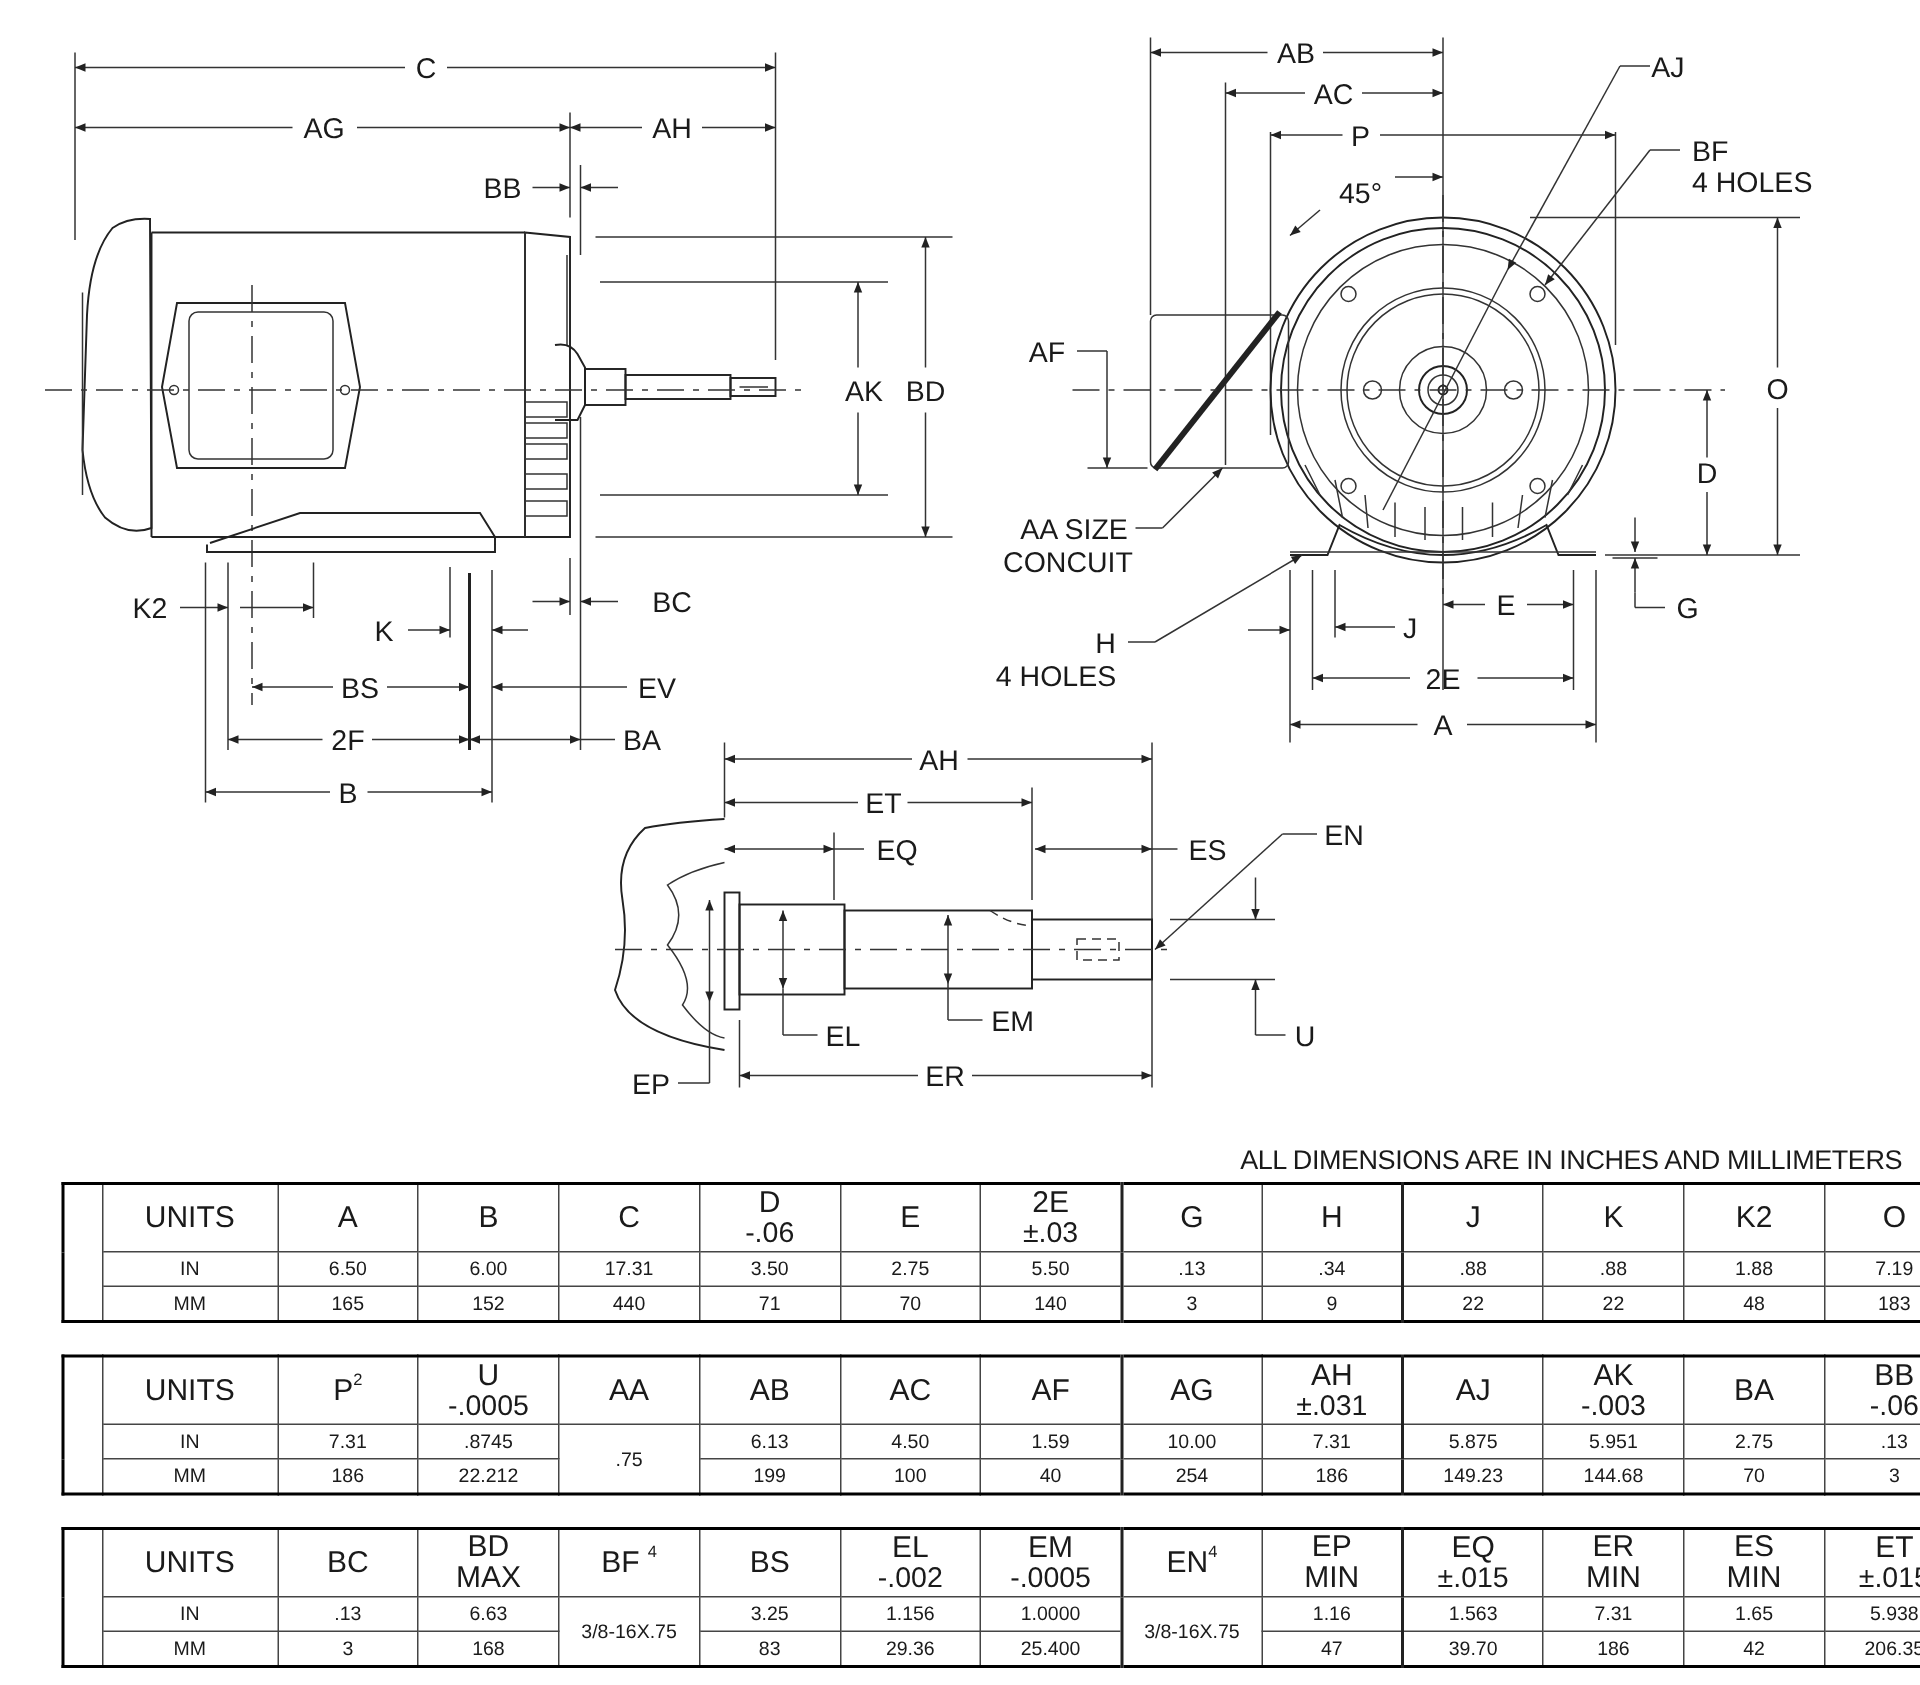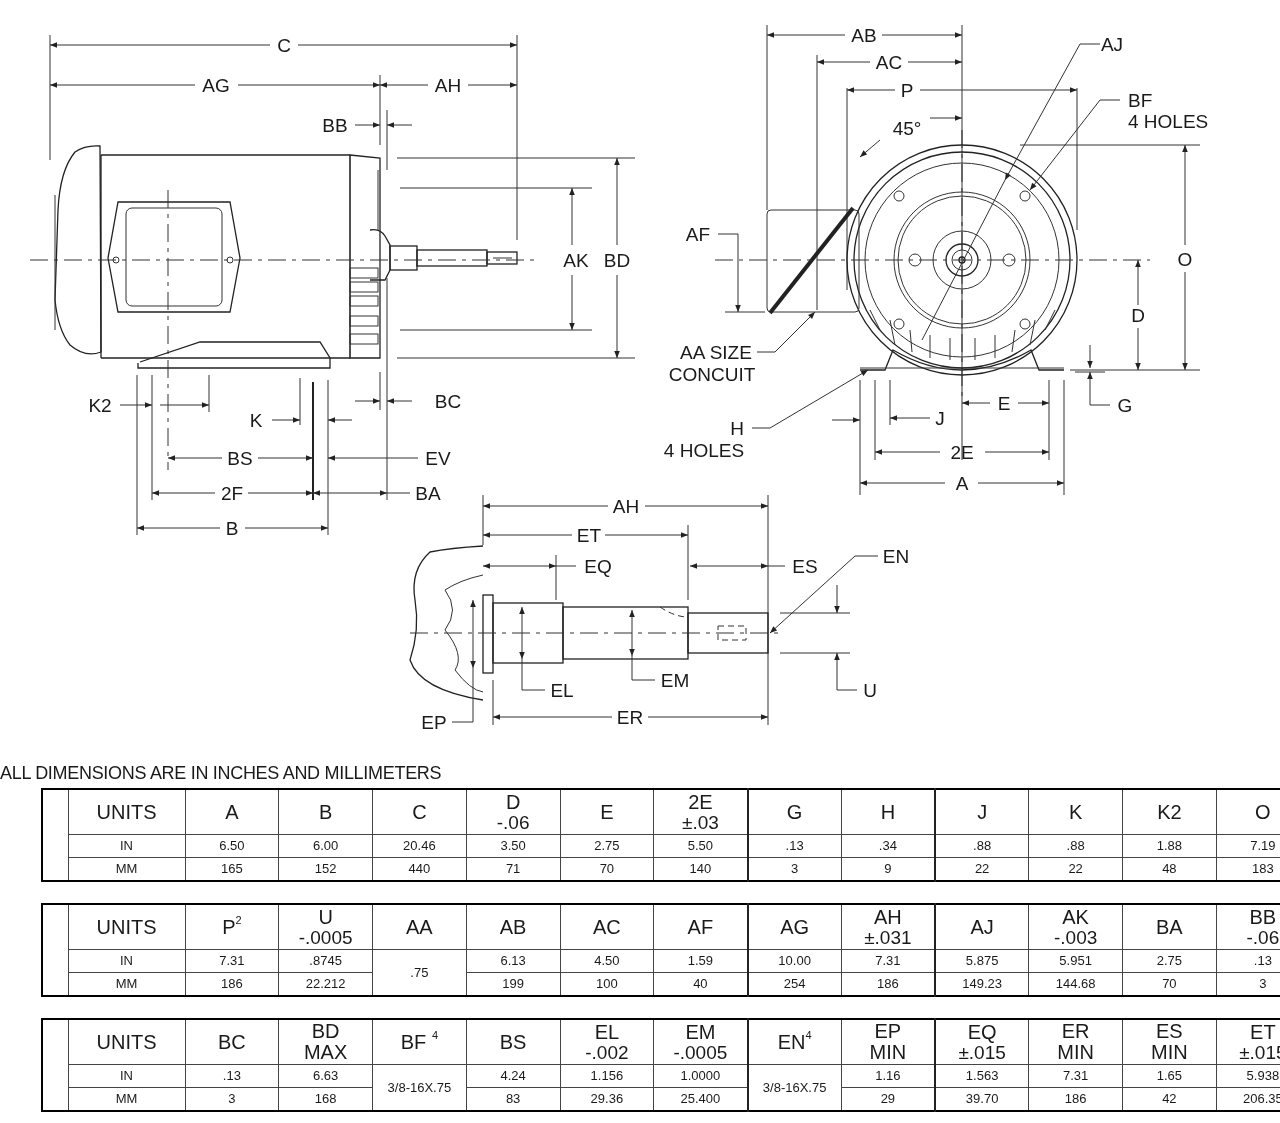--- a/index.html
+++ b/index.html
@@ -7,21 +7,21 @@
          font-family:"Liberation Sans", sans-serif; color:#1a1a1a; }
   svg.drawing { position:absolute; left:0; top:0; }
   svg text { font-family:"Liberation Sans", sans-serif; fill:#1a1a1a; }
   .lbl { font-size:19px; }
   .ln { stroke:#222; stroke-width:1.3; fill:none; }
   .thin { stroke:#333; stroke-width:1; fill:none; }
   .dash { stroke:#333; stroke-width:1; fill:none; stroke-dasharray:18 6 4 6; }
   .hid { stroke:#333; stroke-width:1; fill:none; stroke-dasharray:6 4; }
   .heavy { stroke:#222; stroke-width:2; fill:none; }
 
-  .note { position:absolute; left:0; width:1268px; top:763px; text-align:left;
+  .note { position:absolute; left:0; width:1268px; top:763px; text-align:right;
           font-size:18px; letter-spacing:-0.3px; }
   table.dim { position:absolute; left:41px; width:1270px; border-collapse:collapse;
               border:2px solid #000000; table-layout:fixed; }
   table.dim td { border:1px solid #444; text-align:center; padding:0; line-height:1.05; }
   table.dim tr.h td { height:44px; font-size:20px; }
   table.dim tr.v td { height:22px; font-size:13px; }
   table.dim td.blank { width:26px; }
   .tol { display:block; font-size:19px; }
   .sup { font-size:11px; vertical-align:top; position:relative; top:-2px; }
   .thick-r { border-right:2px solid #222 !important; }
@@ -358,21 +358,21 @@
     <td class="thick-r"><span>H</span></td>
     <td><span>J</span></td>
     <td><span>K</span></td>
     <td><span>K2</span></td>
     <td><span>O</span></td>
   </tr>
   <tr class="v">
     <td>IN</td>
     <td>6.50</td>
     <td>6.00</td>
-    <td>20.46</td>
+    <td>17.31</td>
     <td>3.50</td>
     <td>2.75</td>
     <td class="thick-r">5.50</td>
     <td>.13</td>
     <td class="thick-r">.34</td>
     <td>.88</td>
     <td>.88</td>
     <td>1.88</td>
     <td>7.19</td>
   </tr>
@@ -492,37 +492,37 @@
     <td><span>EQ</span><span class="tol">±.015</span></td>
     <td><span>ER</span><br><span>MIN</span></td>
     <td><span>ES</span><br><span>MIN</span></td>
     <td><span>ET</span><span class="tol">±.015</span></td>
   </tr>
   <tr class="v">
     <td>IN</td>
     <td>.13</td>
     <td>6.63</td>
     <td rowspan="2">3/8-16X.75</td>
-    <td>4.24</td>
+    <td>3.25</td>
     <td>1.156</td>
     <td class="thick-r">1.0000</td>
     <td rowspan="2">3/8-16X.75</td>
     <td class="thick-r">1.16</td>
     <td>1.563</td>
     <td>7.31</td>
     <td>1.65</td>
     <td>5.938</td>
   </tr>
   <tr class="v">
     <td>MM</td>
     <td>3</td>
     <td>168</td>
     <td>83</td>
     <td>29.36</td>
     <td class="thick-r">25.400</td>
-    <td class="thick-r">29</td>
+    <td class="thick-r">47</td>
     <td>39.70</td>
     <td>186</td>
     <td>42</td>
     <td>206.35</td>
   </tr>
 </tbody>
   </table>
 
 </body></html>

